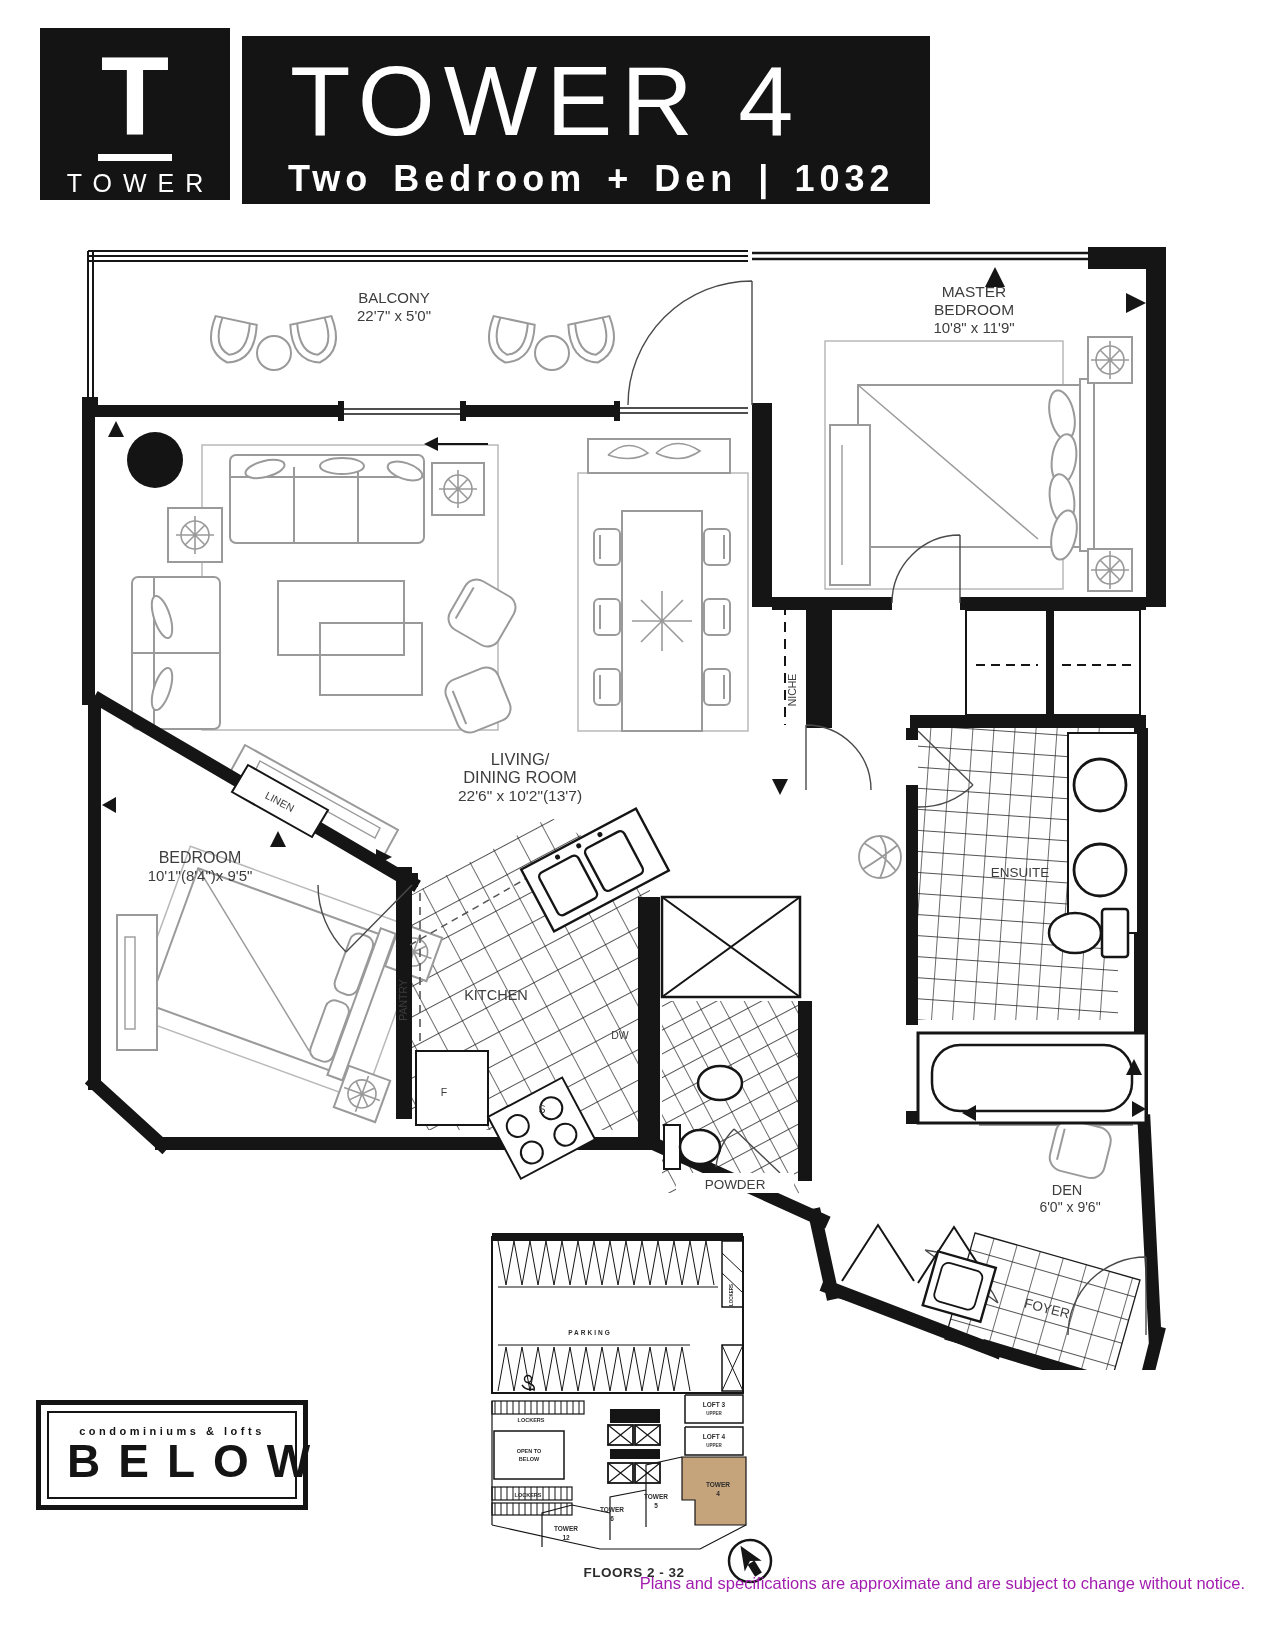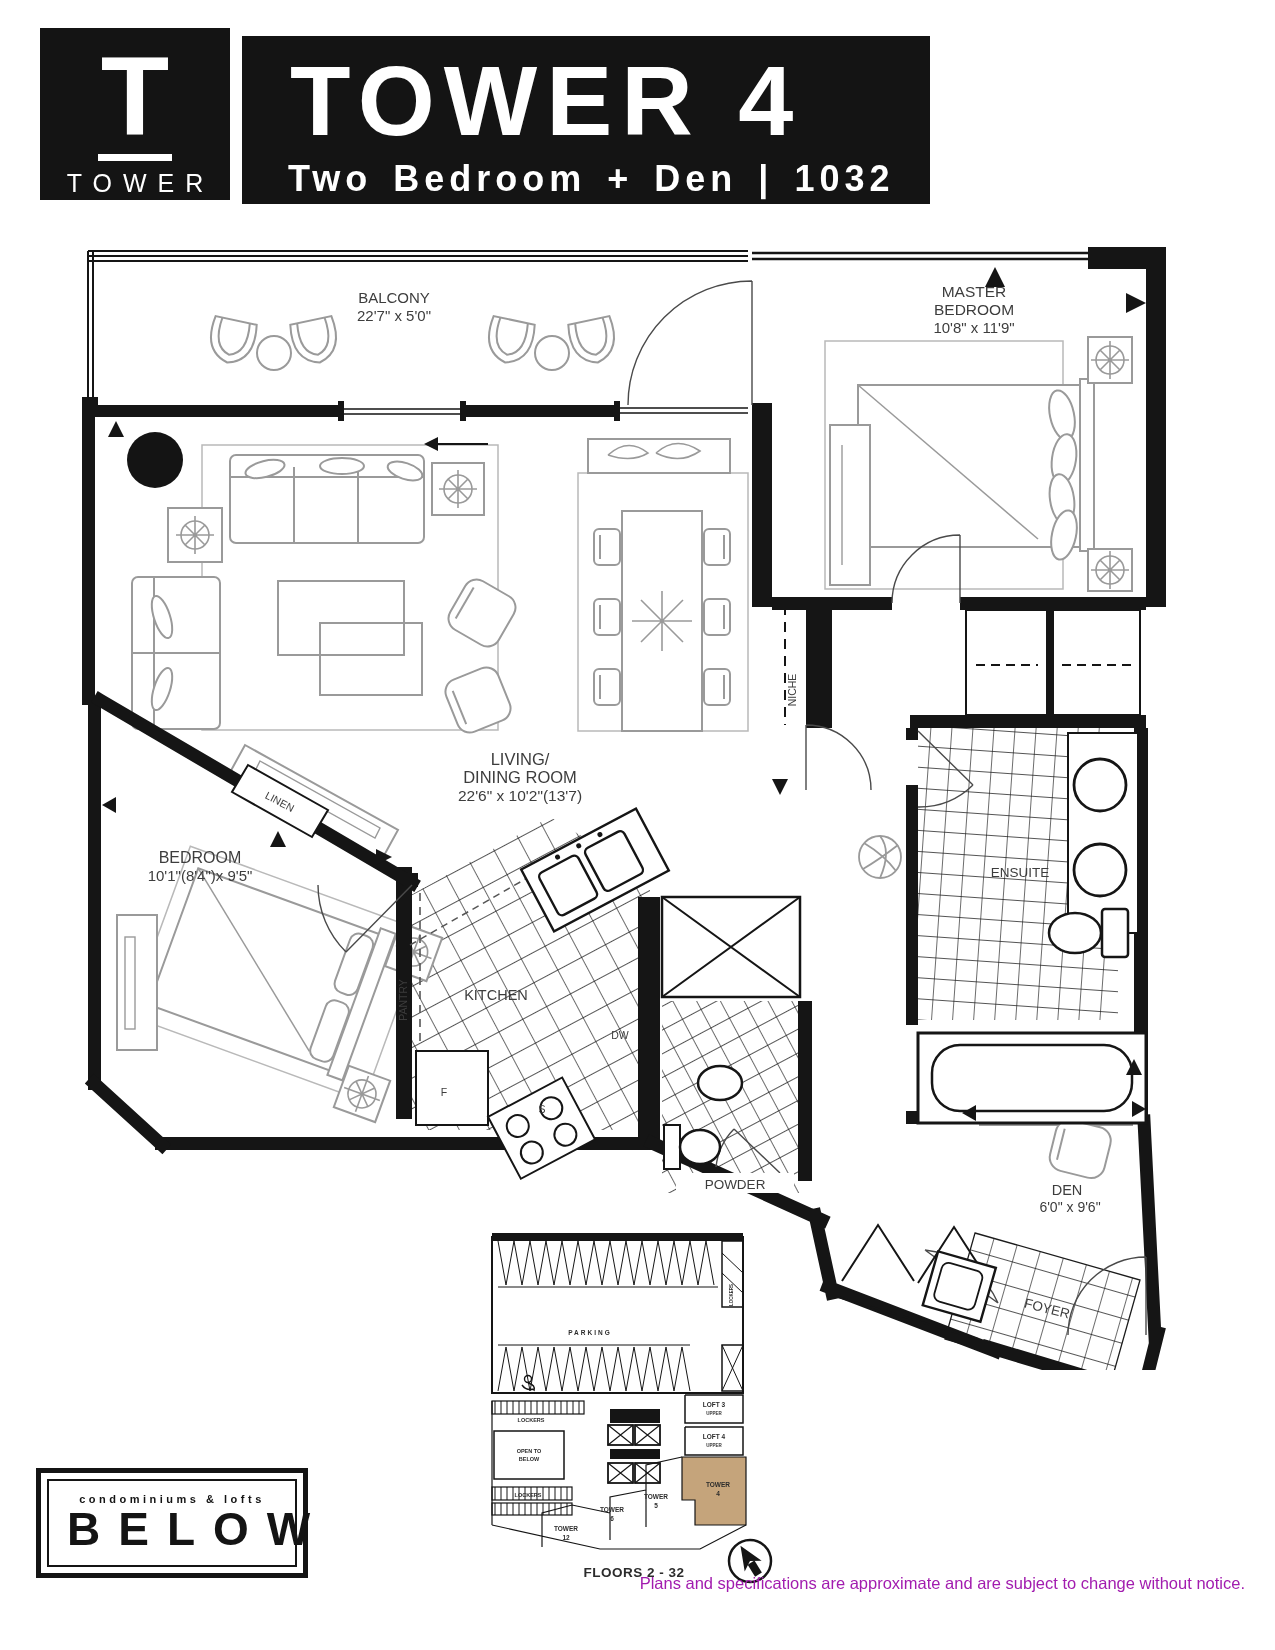--- a/index.html
+++ b/index.html
@@ -4,24 +4,24 @@
 <style>
   html,body{margin:0;padding:0;background:#ffffff;}
   body{width:1275px;height:1650px;position:relative;font-family:"Liberation Sans",sans-serif;overflow:hidden;}
   .abs{position:absolute;}
   
   .t-box{left:40px;top:28px;width:190px;height:172px;background:#141414;color:#fff;text-align:center;}
   .t-letter{font-size:112px;font-weight:bold;line-height:108px;margin-top:14px;}
   .t-underline{width:74px;height:7px;background:#fff;margin:4px auto 8px auto;}
   .t-word{font-size:25px;letter-spacing:11px;text-indent:11px;}
   .banner{left:242px;top:36px;width:688px;height:168px;background:#141414;color:#fff;}
-  .banner-title{position:absolute;left:48px;top:8px;font-size:99px;font-weight:bold;letter-spacing:9px;}
+  .banner-title{position:absolute;left:48px;top:8px;font-size:99px;font-weight:normal;letter-spacing:9px;}
   .banner-sub{position:absolute;left:46px;top:122px;font-size:36px;font-weight:bold;letter-spacing:5px;word-spacing:6px;}
   
-  .onyx{left:36px;top:1468px;width:262px;height:100px;border:5px solid #141414;}
+  .onyx{left:36px;top:1400px;width:262px;height:100px;border:5px solid #141414;}
   .onyx-inner{position:absolute;left:6px;top:6px;right:6px;bottom:6px;border:2px solid #141414;text-align:center;}
   .onyx-tag{font-size:11px;font-weight:bold;letter-spacing:3.5px;margin-top:12px;color:#141414;}
   .onyx-name{font-size:46px;font-weight:bold;letter-spacing:18px;text-indent:18px;color:#141414;line-height:48px;}
   
   .disclaimer{left:400px;top:1572px;width:845px;text-align:right;font-size:16.5px;color:#a21caf;line-height:22px;}
   svg text{font-family:"Liberation Sans",sans-serif;}
 </style>
 </head>
 <body>
 

